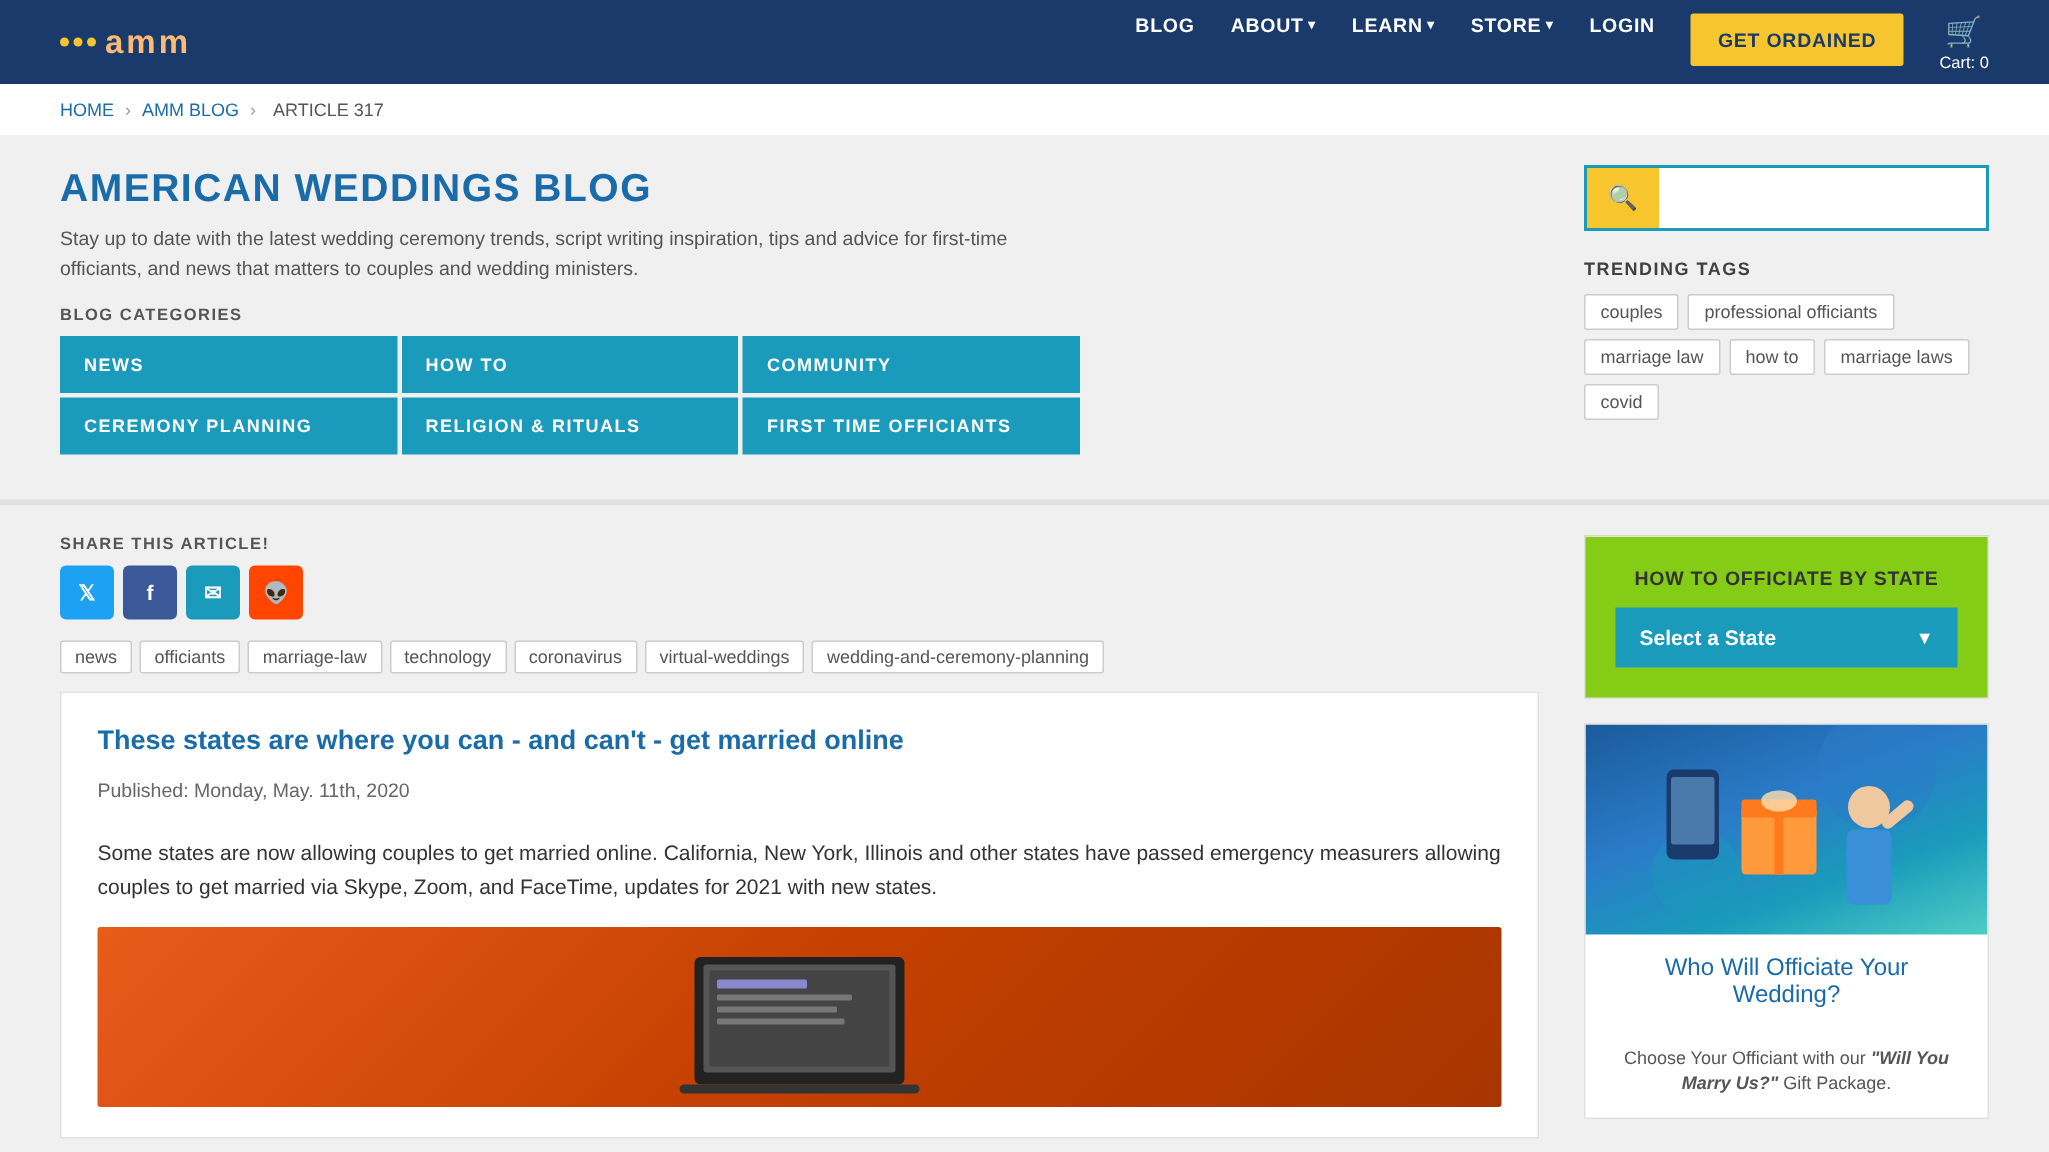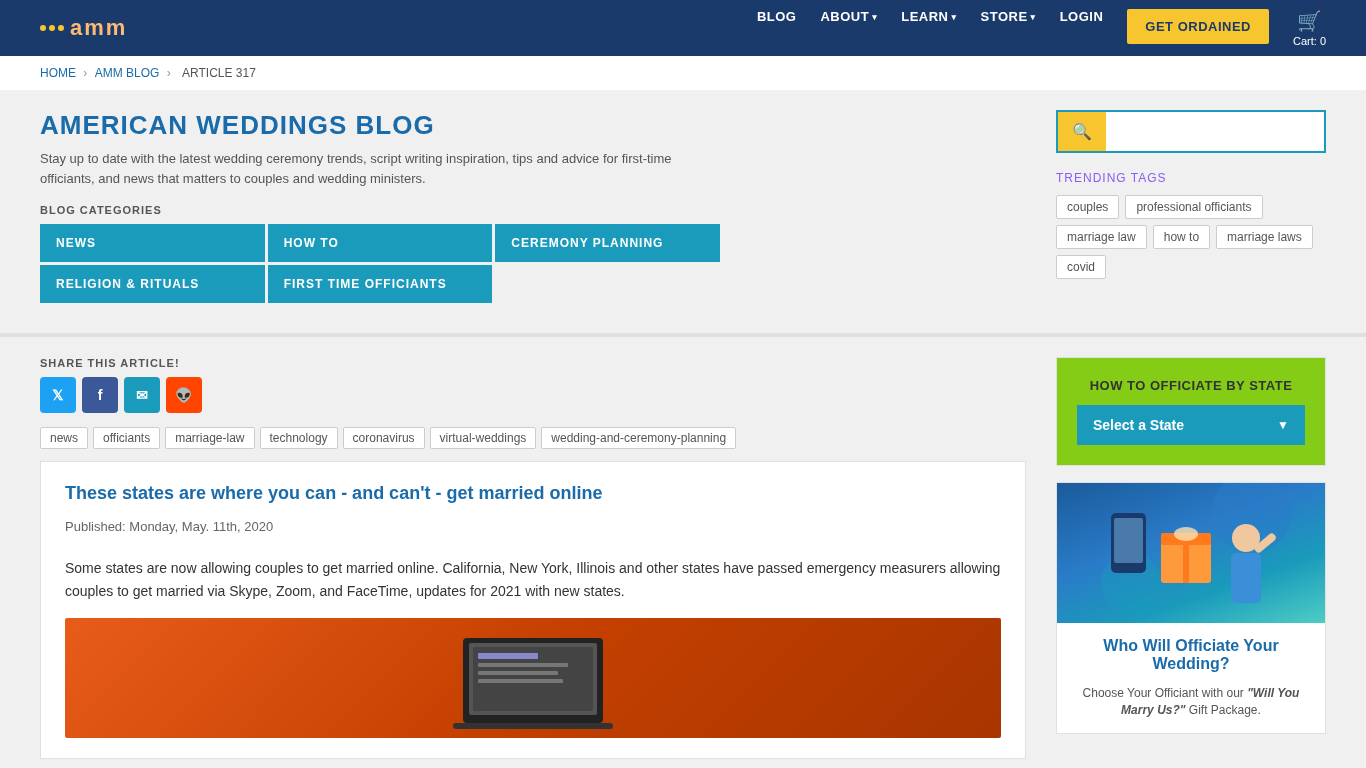--- a/index.html
+++ b/index.html
@@ -159,24 +159,24 @@
     .search-btn {
       background: #f7c52e;
       border: none;
       padding: 10px 14px;
       cursor: pointer;
       font-size: 16px;
       color: #1a3a6b;
     }
     .trending-tags-label {
       font-size: 12px;
-      font-weight: 400;
+      font-weight: 700;
       letter-spacing: 1px;
       text-transform: uppercase;
-      color: #8b5cf6;
+      color: #404040;
       margin-bottom: 10px;
     }
     .tags-row {
       display: flex;
       flex-wrap: wrap;
       gap: 6px;
       margin-bottom: 6px;
     }
     .tag {
       border: 1px solid #ccc;
@@ -332,23 +332,23 @@
       justify-content: center;
       position: relative;
       overflow: hidden;
     }
     .officiate-text {
       padding: 14px 16px;
       text-align: center;
     }
     .officiate-title {
       font-size: 16px;
-      font-weight: 700;
+      font-weight: 400;
       color: #1a6baa;
-      margin-bottom: 12px;
+      margin-bottom: 24px;
     }
     .officiate-desc {
       font-size: 12px;
       color: #555;
       line-height: 1.4;
     }
     .officiate-desc em {
       font-style: italic;
       font-weight: bold;
     }
@@ -409,20 +409,21 @@
 
 <div class="main-wrap">
   <div class="content-layout">
     <div class="left-col">
       <h1 class="blog-title">AMERICAN WEDDINGS BLOG</h1>
       <p class="blog-subtitle">Stay up to date with the latest wedding ceremony trends, script writing inspiration, tips and advice for first-time officiants, and news that matters to couples and wedding ministers.</p>
       <div class="blog-categories-label">BLOG CATEGORIES</div>
       <div class="categories-grid">
         <button class="cat-btn">NEWS</button>
         <button class="cat-btn">HOW TO</button>
+        <button class="cat-btn">COMMUNITY</button>
         <button class="cat-btn">CEREMONY PLANNING</button>
         <button class="cat-btn">RELIGION &amp; RITUALS</button>
         <button class="cat-btn">FIRST TIME OFFICIANTS</button>
       </div>
     </div>
     <div class="right-col">
       <div class="search-box">
         <button class="search-btn">
           <span>🔍</span>
         </button>

